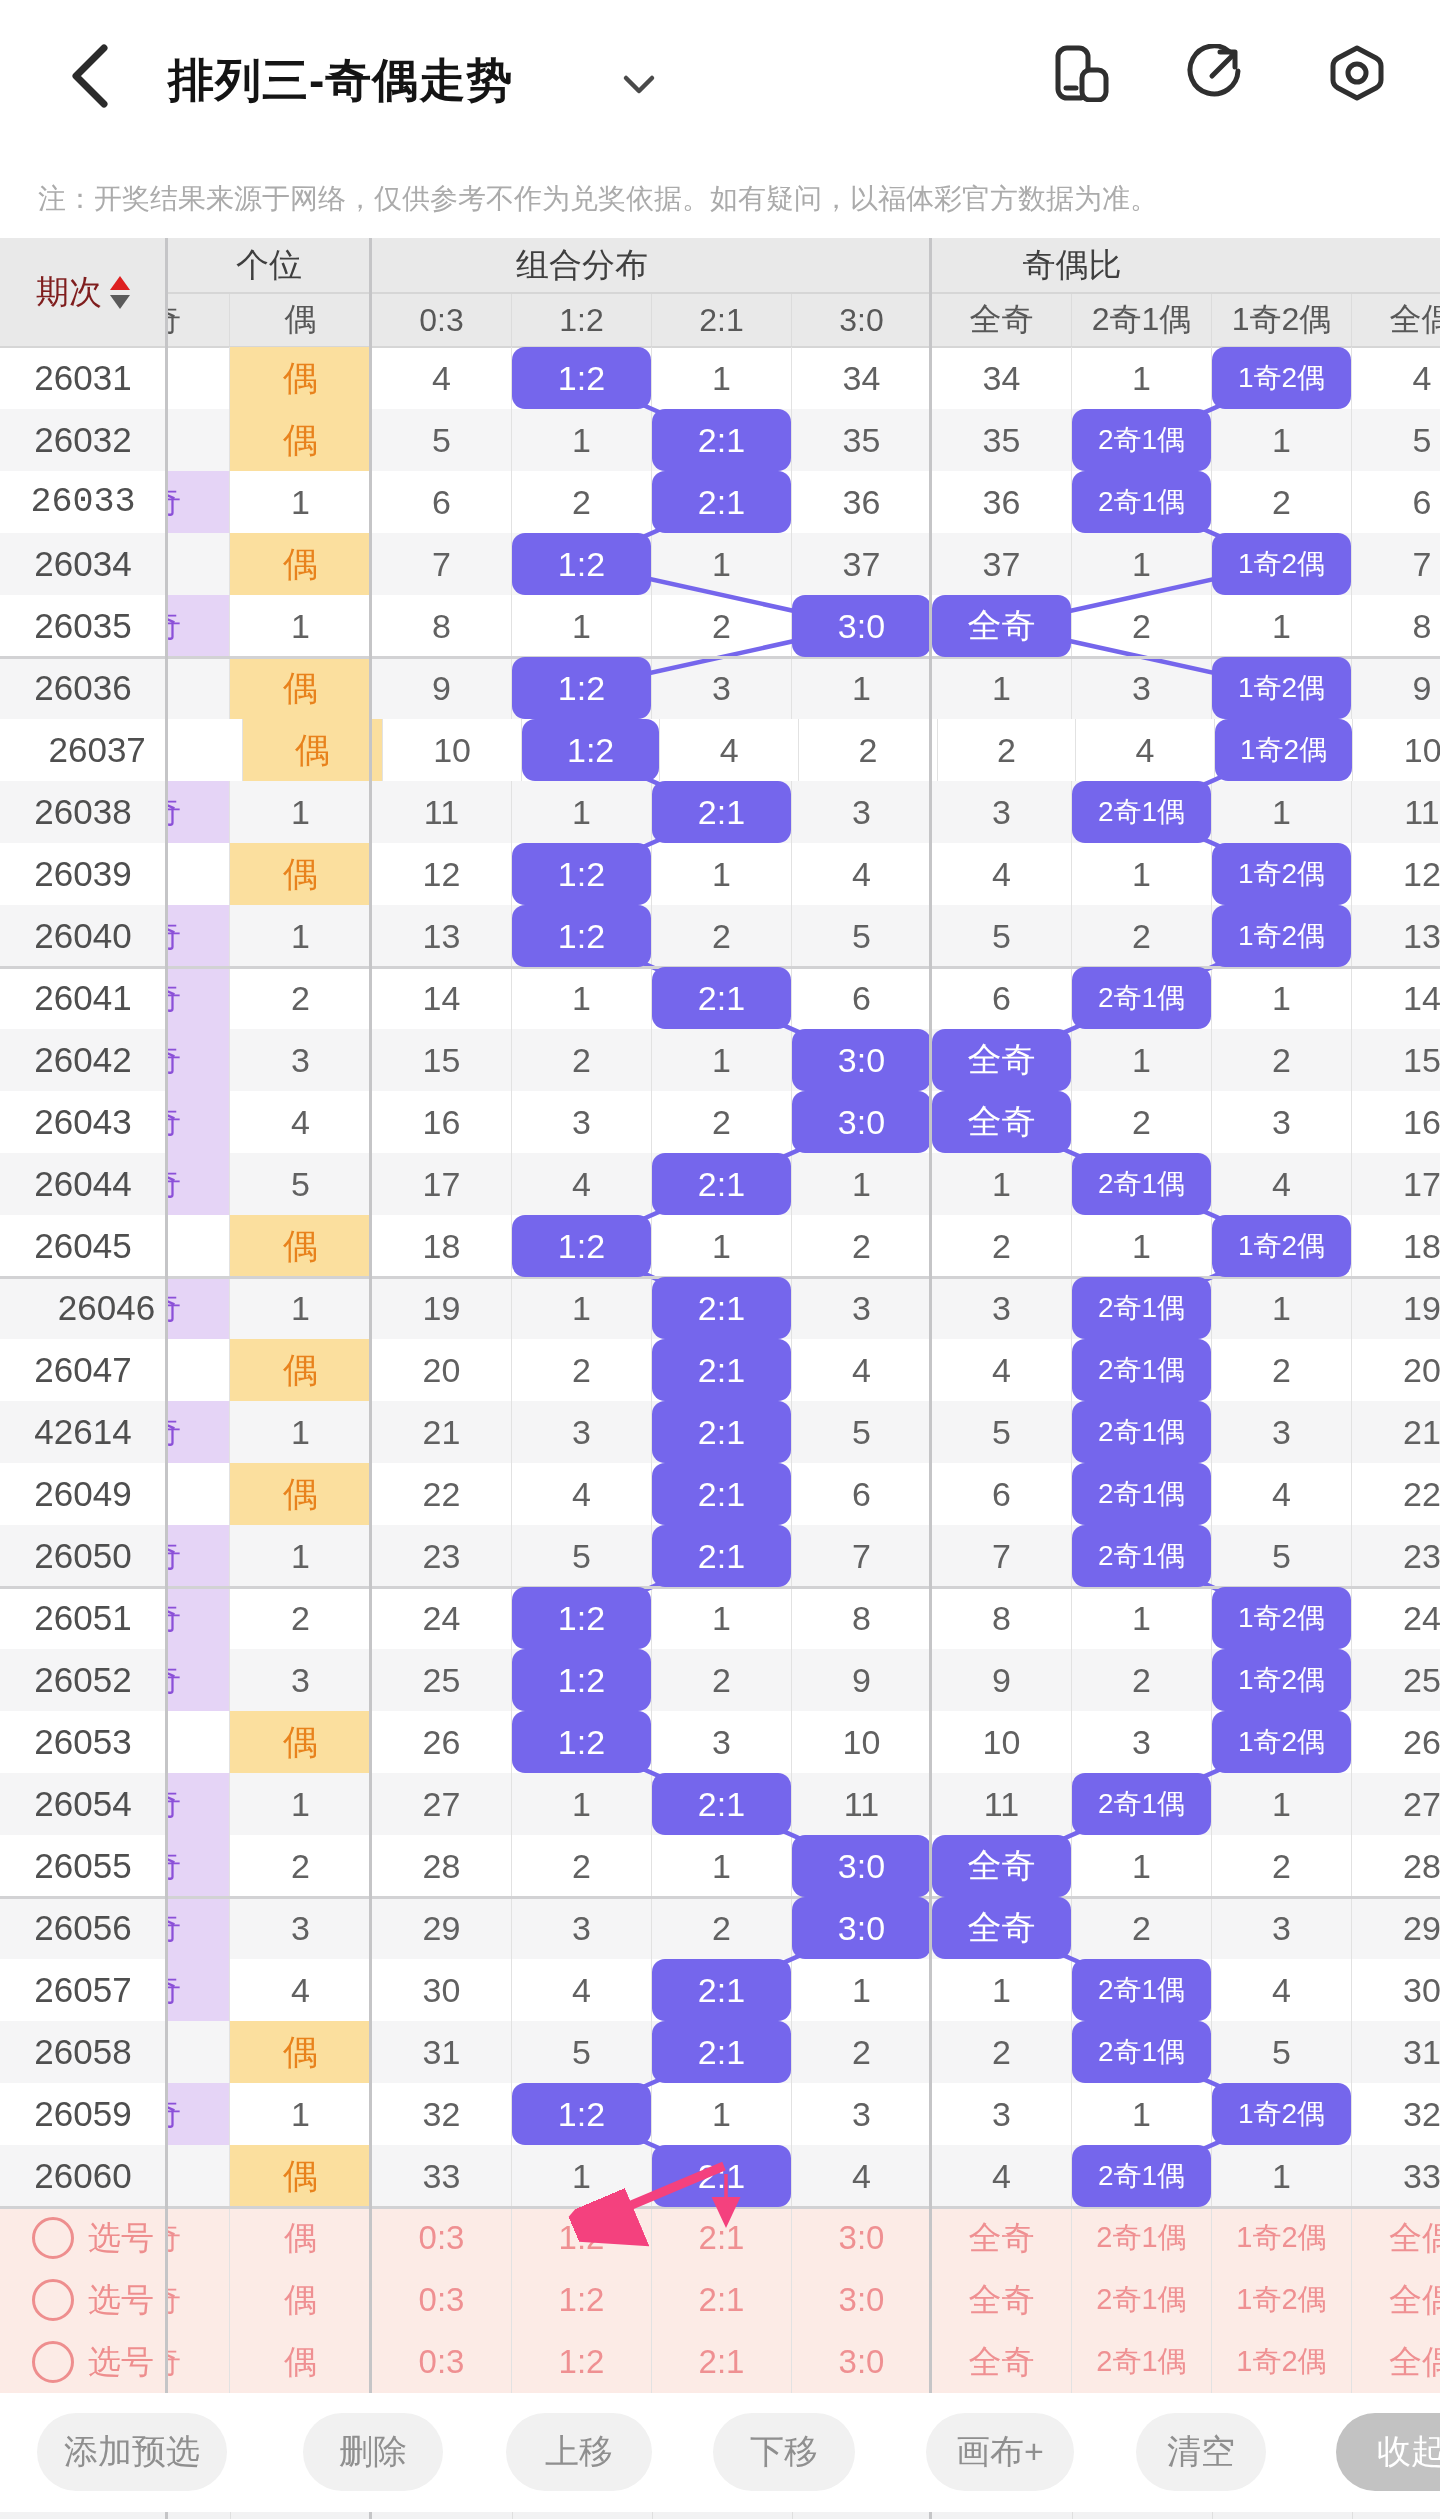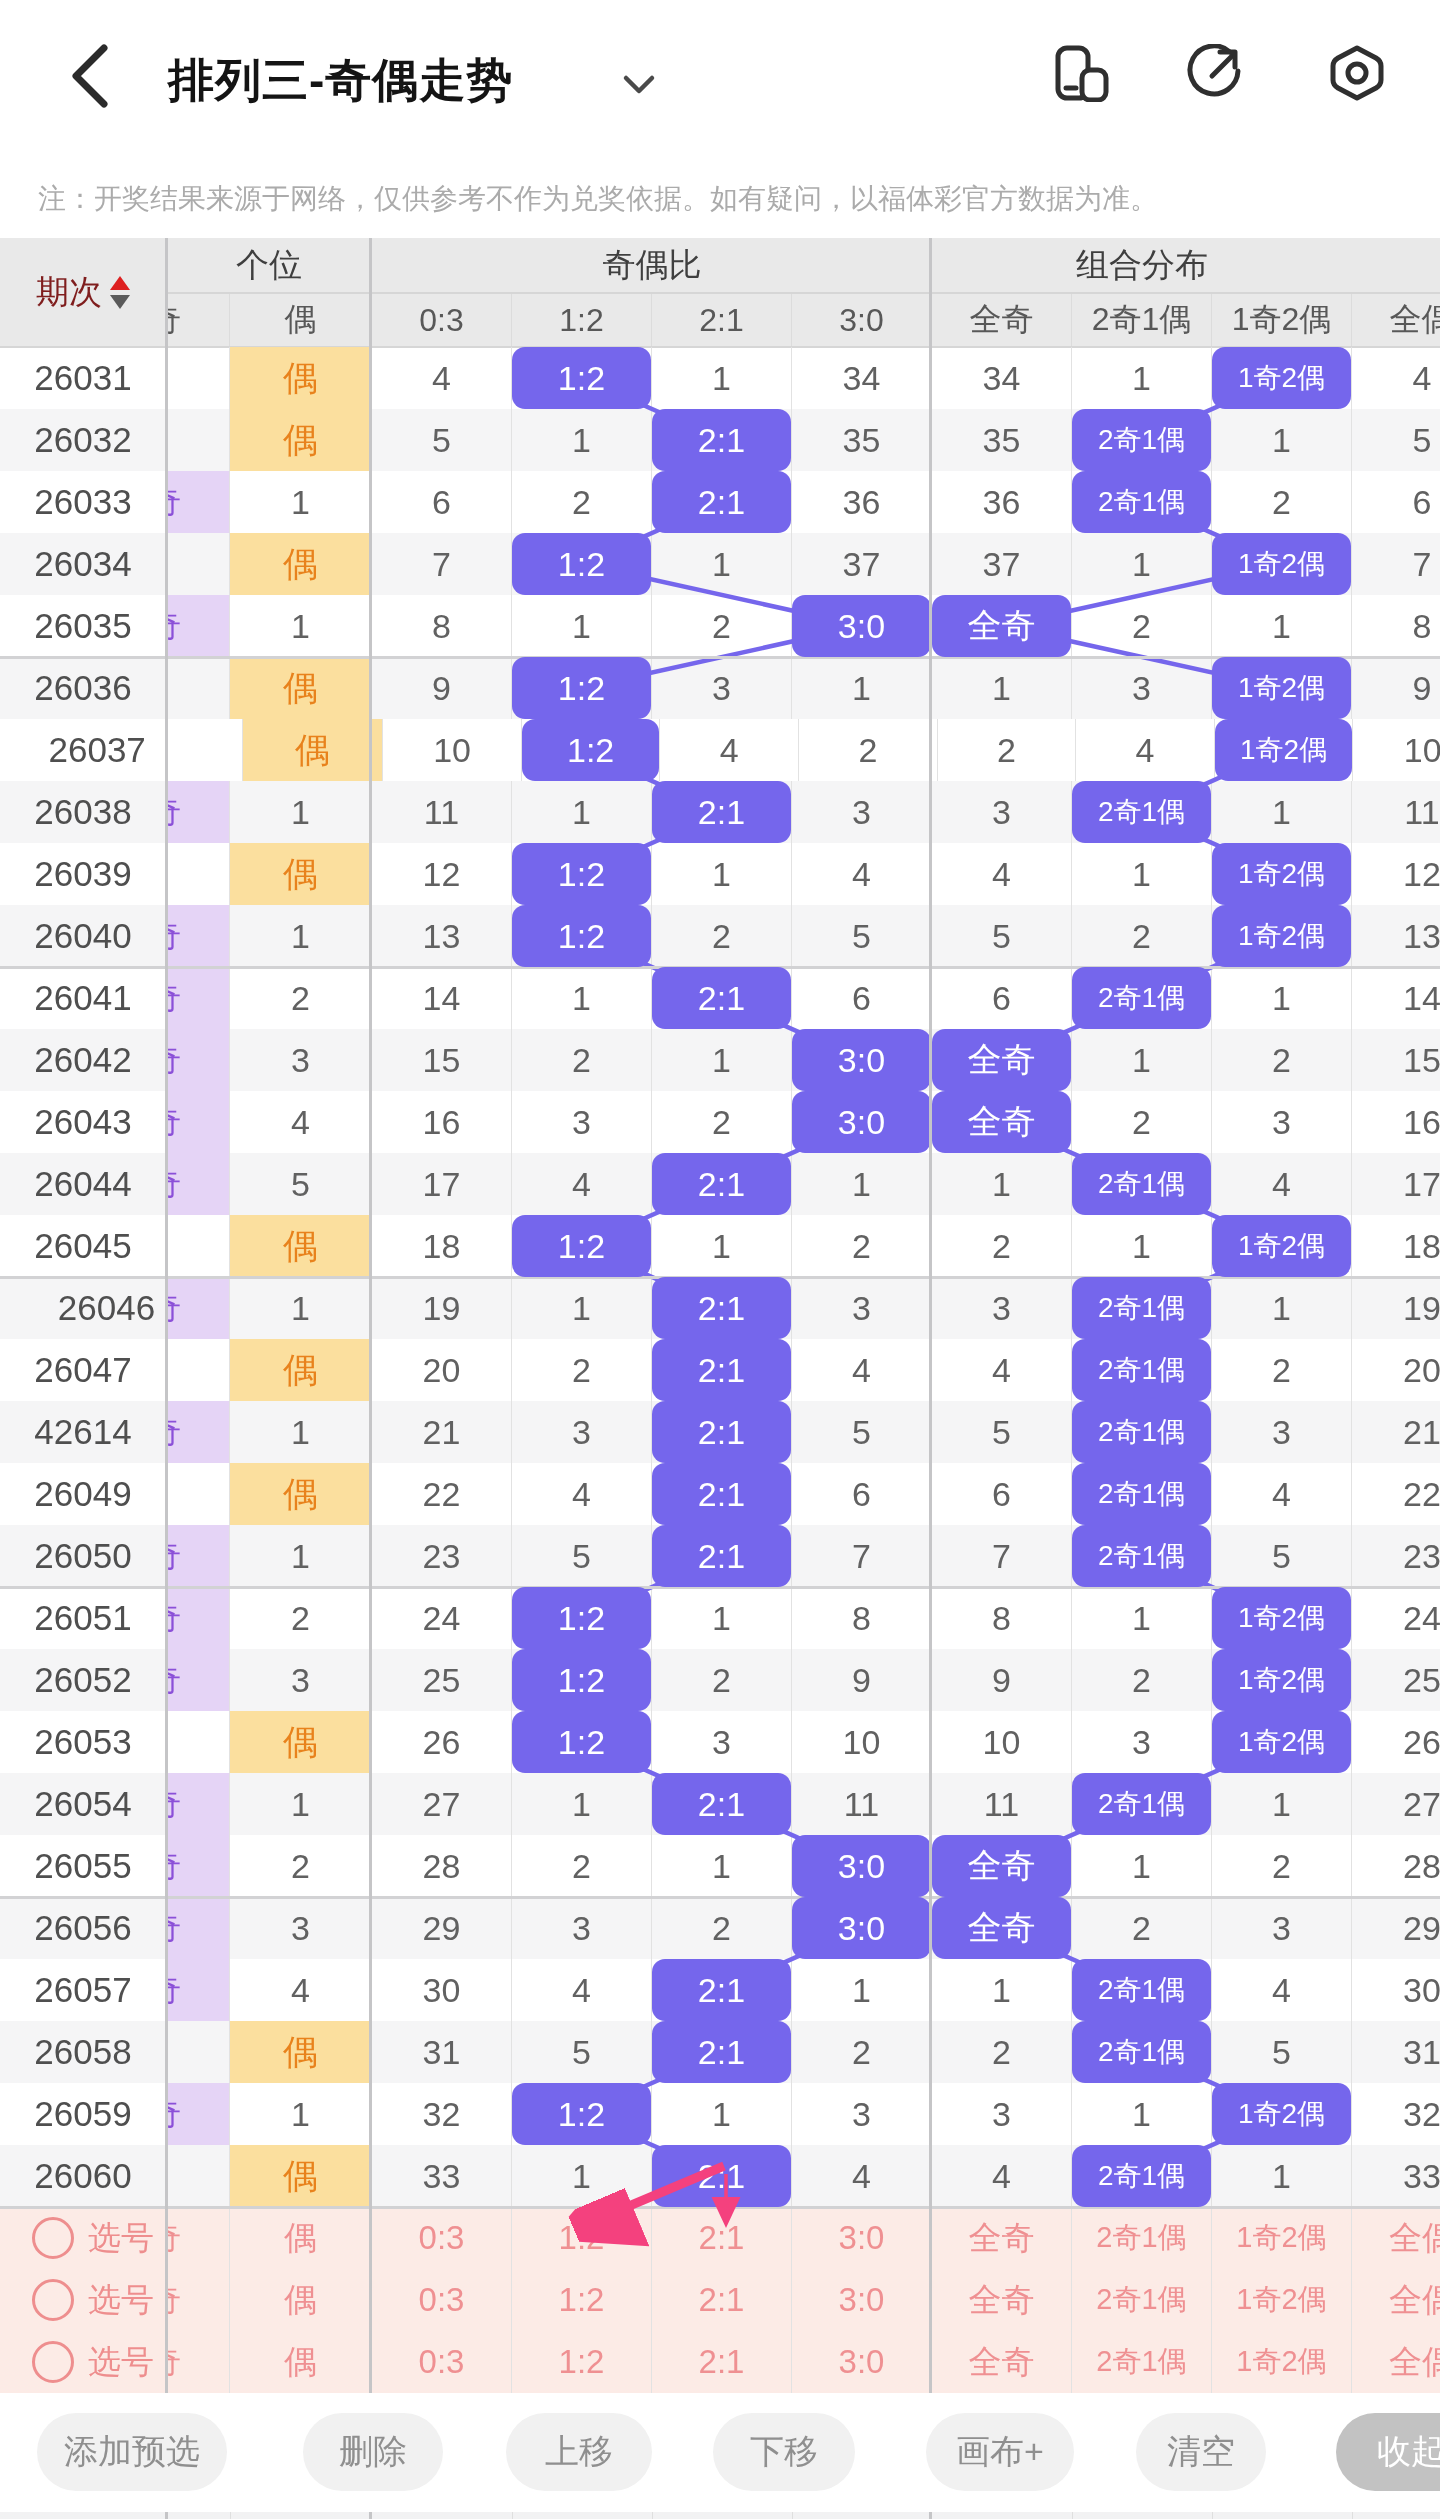--- a/index.html
+++ b/index.html
@@ -100,22 +100,22 @@
     <div class="hdr">
       <div class="periodcell">
         <span>期次</span>
         <span class="sorters">
           <span class="tri-up"></span>
           <span class="tri-dn"></span>
         </span>
       </div>
       <div class="grow" id="grow">
           <div class="gcell" style="width: 206px;">个位</div>
+          <div class="gcell" style="width: 420px;">组合分布</div>
           <div class="gcell" style="width: 560px;">奇偶比</div>
-          <div class="gcell" style="width: 420px;">组合分布</div>
           <div class="gcell" style="width: 140px;"></div>
         </div>
       <div class="srow" id="srow">
           <div class="scell" style="width: 64px;">
             <span class="clip h">奇</span>
           </div>
           <div class="scell" style="width: 142px;">偶</div>
           <div class="scell" style="width: 140px;">0:3</div>
           <div class="scell" style="width: 140px;">1:2</div>
           <div class="scell" style="width: 140px;">2:1</div>
@@ -229,21 +229,21 @@
             <span class="txt">2奇1偶</span>
           </div>
           <div class="cell " style="width: 140px;">
             <span class="txt">1</span>
           </div>
           <div class="cell noline" style="width: 140px;">
             <span class="txt">5</span>
           </div>
         </div>
         <div class="row">
-          <div class="cell period" style="width: 166px;">
+          <div class="cell period" style="width: 166px; font-family: Liberation Mono, monospace;">
             <span class="txt">26033</span>
           </div>
           <div class="cell qi lav" style="width: 64px;">
             <span class="clip" style="color: rgb(139, 80, 216);">奇</span>
           </div>
           <div class="cell ou" style="width: 142px;">
             <span class="txt">1</span>
           </div>
           <div class="cell " style="width: 140px;">
             <span class="txt">6</span>

